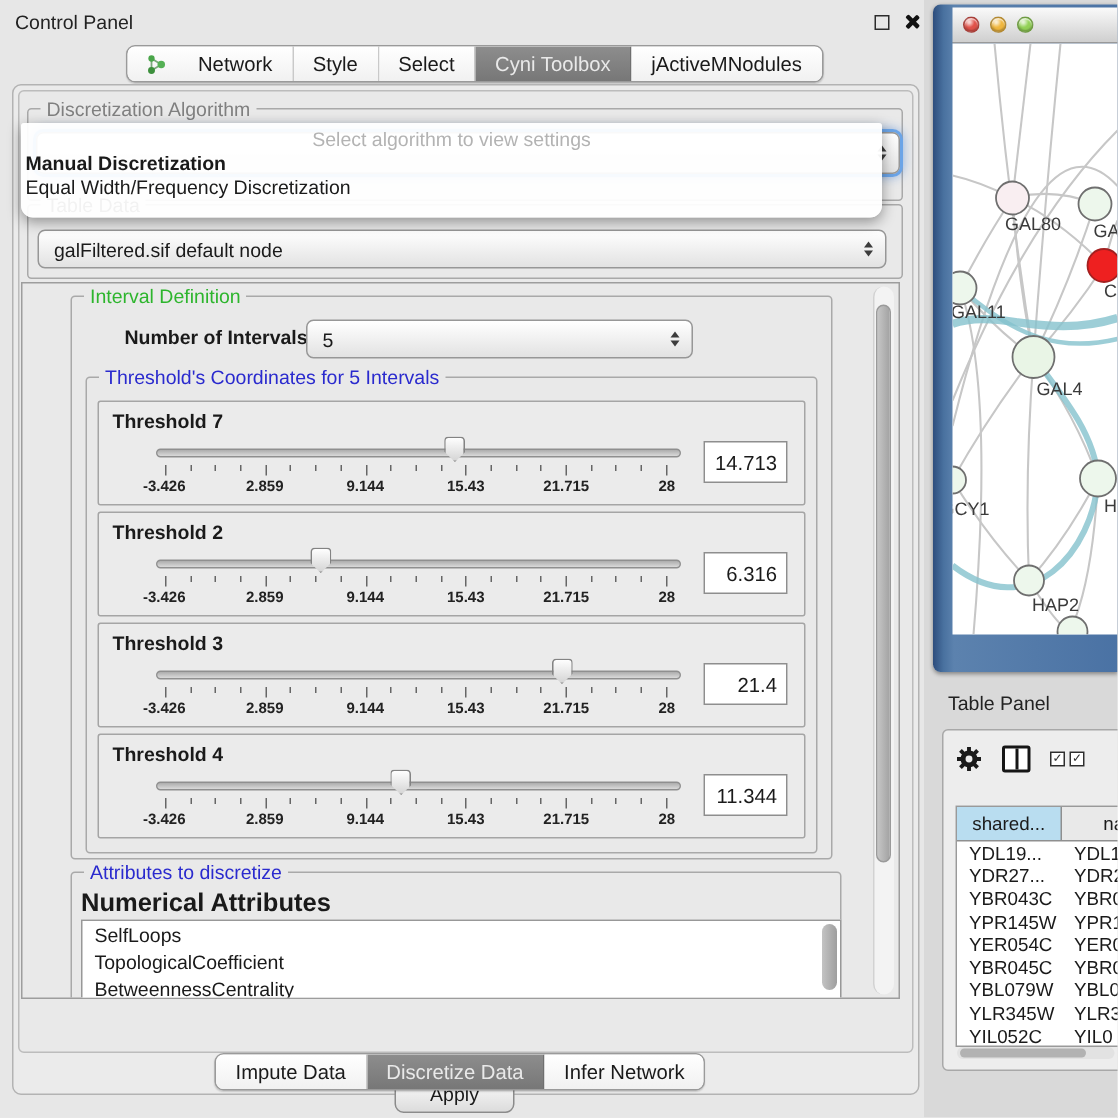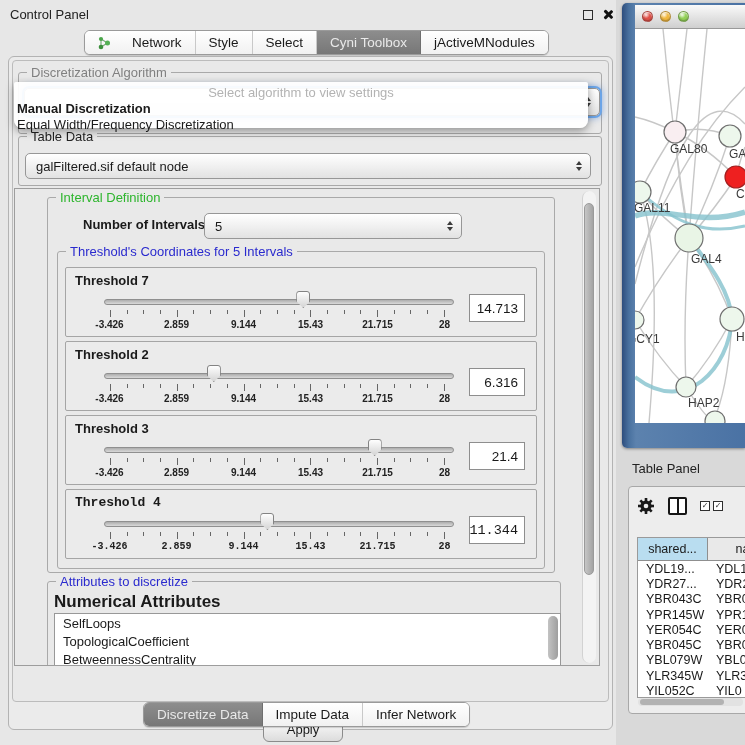--- a/index.html
+++ b/index.html
@@ -36,21 +36,21 @@
          font-size:13px;display:flex;align-items:center;padding:0 22px 0 10px;box-sizing:border-box;}
   .arrows{position:absolute;right:8px;top:50%;transform:translateY(-50%);display:flex;flex-direction:column;gap:2px;}
   .arrows i{display:block;width:0;height:0;border-left:3.5px solid transparent;border-right:3.5px solid transparent;}
   .arrows i.up{border-bottom:4px solid #3c3c3c;}
   .arrows i.dn{border-top:4px solid #3c3c3c;}
 
   
   .algo-combo{left:24px;top:88px;width:576px;height:28px;
               box-shadow:0 0 0 2px #6ba4e7,0 0 7px 2px rgba(70,130,215,.55);}
 
-  .popup{left:14px;top:82px;width:574px;height:46px;background:rgba(255,255,255,.94);
+  .popup{left:14px;top:82px;width:574px;height:63px;background:rgba(255,255,255,.94);
          border-radius:2px 2px 8px 8px;box-shadow:0 3px 9px rgba(0,0,0,.38);z-index:30;font-size:13px;}
   .popup .ph{position:absolute;left:0;right:0;top:3px;text-align:center;color:#b3b3b3;}
   .popup .opt1{position:absolute;left:3px;top:19px;font-weight:bold;}
   .popup .opt2{position:absolute;left:3px;top:35px;}
 
   
   .scrollpane{left:14px;top:188px;width:584px;height:476px;border:1px solid #9d9d9d;
               background:#e9e9e9;overflow:hidden;}
   .v-sb-track{position:absolute;right:3px;top:2px;width:13px;height:472px;background:#f3f3f3;
               border-left:1px solid #d2d2d2;border-radius:7px;}
@@ -323,21 +323,21 @@
         <div class="th-ticklabels">
           <span>-3.426</span>
           <span>2.859</span>
           <span>9.144</span>
           <span>15.43</span>
           <span>21.715</span>
           <span>28</span>
         </div>
         <div class="th-value">21.4</div>
       </div>
-      <div class="threshold-box" style="top: 300px; font-family: Liberation Mono, monospace;">
+      <div class="threshold-box" style="top: 300px;">
         <div class="th-label">Threshold 4</div>
         <div class="th-track"></div>
         <div class="th-thumb" style="left: 194.45px;"></div>
         <div class="th-ticks">
           <span class="major"></span>
           <span></span>
           <span></span>
           <span></span>
           <span class="major"></span>
           <span></span>
@@ -366,25 +366,25 @@
           <span>28</span>
         </div>
         <div class="th-value">11.344</div>
       </div>
     </div>
 
   <div class="abs btn" style="left:263px;top:669px;width:78px;height:23px;margin-top:48px;">Apply</div>
 
   <div class="abs" style="left:143px;top:702px;">
     <div class="seg-bar" id="bottom-tabs">
+        <div class="seg">
+          <span>Impute Data</span>
+        </div>
         <div class="seg sel">
           <span>Discretize Data</span>
-        </div>
-        <div class="seg">
-          <span>Impute Data</span>
         </div>
         <div class="seg">
           <span>Infer Network</span>
         </div>
       </div>
   </div>
 
   <div class="abs netwin">
     <div class="net-titlebar">
       <div class="tl" id="tl-red" style="background: radial-gradient(circle at 35% 30%, rgba(255, 255, 255, 0.75) 8%, rgba(255, 255, 255, 0) 42%), rgb(224, 82, 74);"></div>

